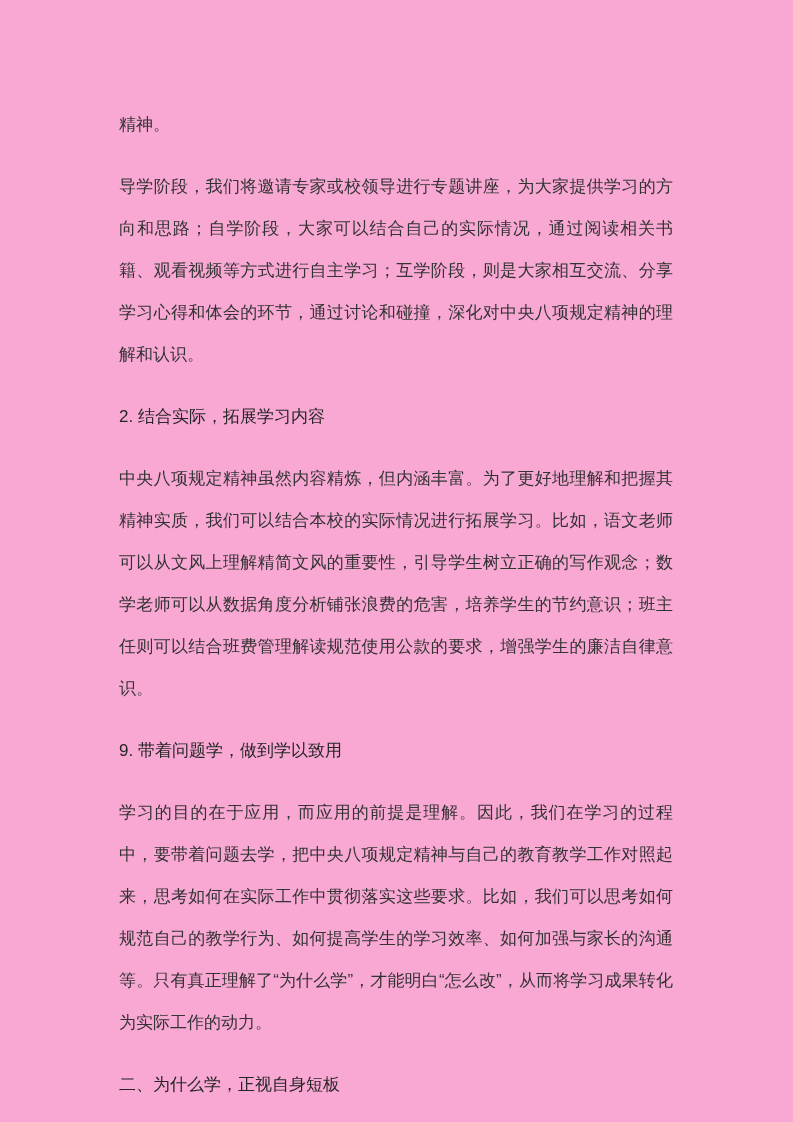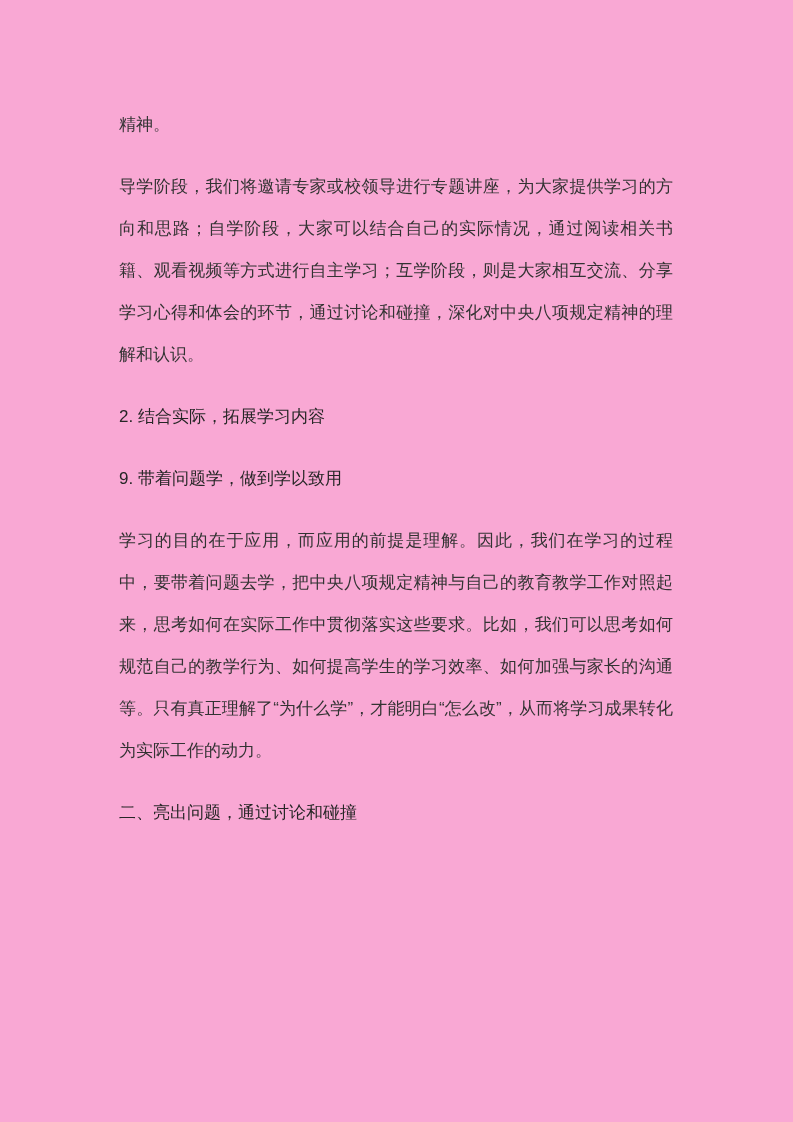--- a/index.html
+++ b/index.html
@@ -36,19 +36,20 @@
 </head>
 <body>
 
 <div class="page">
   <p class="doc-block">精神。</p>
 
   <p class="doc-block">导学阶段，我们将邀请专家或校领导进行专题讲座，为大家提供学习的方向和思路；自学阶段，大家可以结合自己的实际情况，通过阅读相关书籍、观看视频等方式进行自主学习；互学阶段，则是大家相互交流、分享学习心得和体会的环节，通过讨论和碰撞，深化对中央八项规定精神的理解和认识。</p>
 
   <p class="doc-block heading">2. 结合实际，拓展学习内容</p>
 
+  <p class="doc-block">中央八项规定精神虽然内容精炼，但内涵丰富。为了更好地理解和把握其精神实质，我们可以结合本校的实际情况进行拓展学习。比如，语文老师可以从文风上理解精简文风的重要性，引导学生树立正确的写作观念；数学老师可以从数据角度分析铺张浪费的危害，培养学生的节约意识；班主任则可以结合班费管理解读规范使用公款的要求，增强学生的廉洁自律意识。</p>
 
   <p class="doc-block heading">9. 带着问题学，做到学以致用</p>
 
   <p class="doc-block">学习的目的在于应用，而应用的前提是理解。因此，我们在学习的过程中，要带着问题去学，把中央八项规定精神与自己的教育教学工作对照起来，思考如何在实际工作中贯彻落实这些要求。比如，我们可以思考如何规范自己的教学行为、如何提高学生的学习效率、如何加强与家长的沟通等。只有真正理解了“为什么学”，才能明白“怎么改”，从而将学习成果转化为实际工作的动力。</p>
 
-  <p class="doc-block heading">二、亮出问题，通过讨论和碰撞</p>
+  <p class="doc-block heading">二、为什么学，正视自身短板</p>
 </div>
 
 </body></html>

